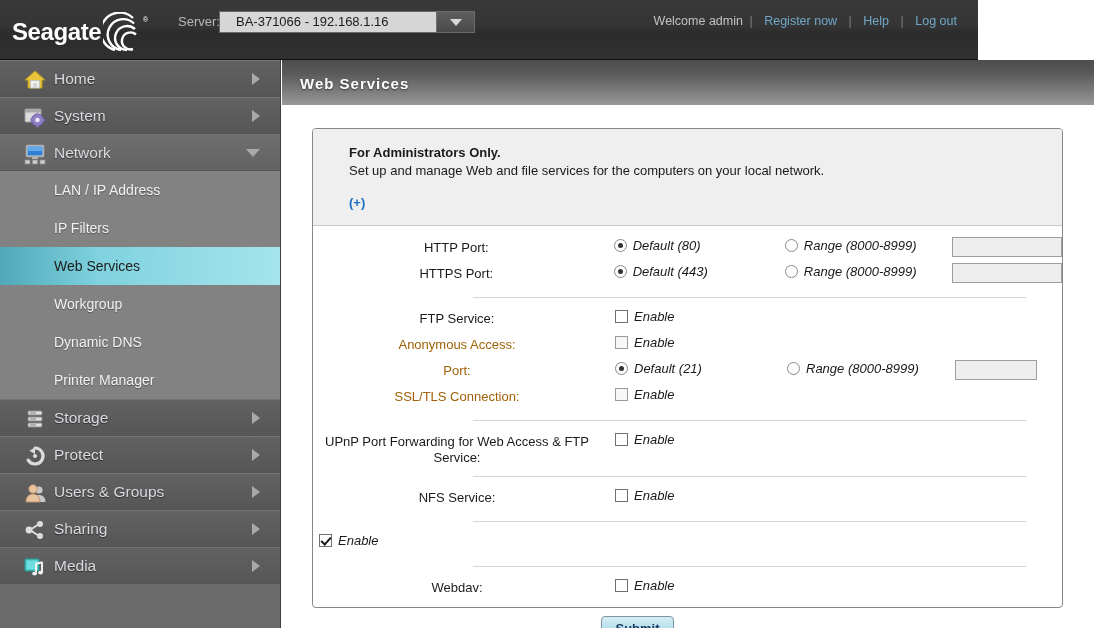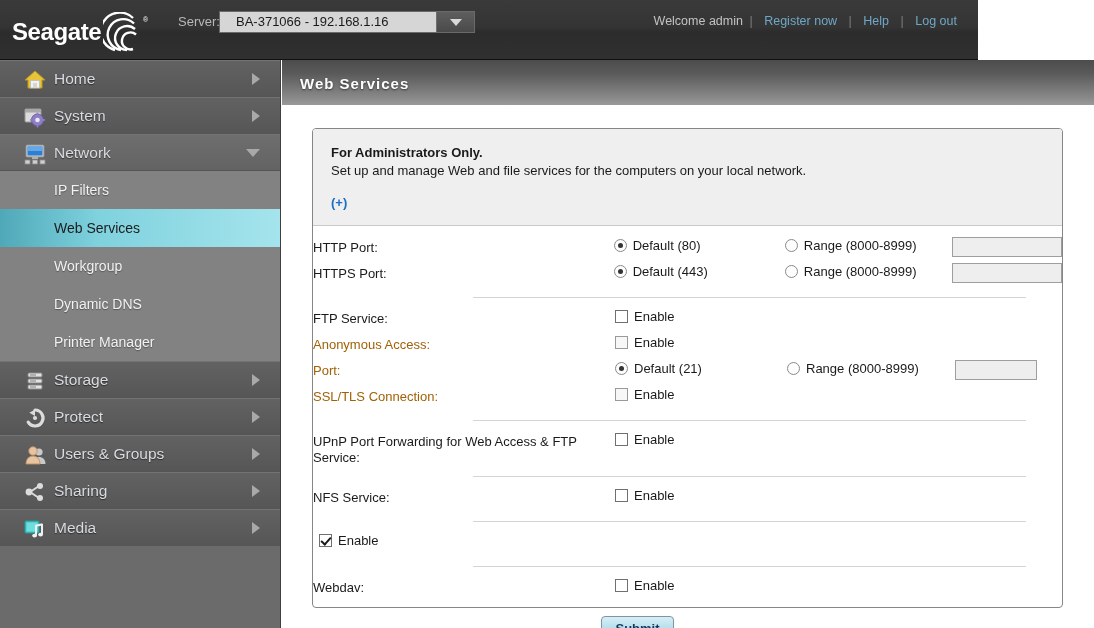--- a/index.html
+++ b/index.html
@@ -198,21 +198,21 @@
     left: 30px; top: 68px;
     width: 751px; height: 480px;
     background: #ffffff;
     border: 1px solid #868686;
     border-radius: 4px;
   }
   .info-box {
     background: #efefef;
     border-bottom: 1px solid #c9c9c9;
     border-radius: 3px 3px 0 0;
-    padding: 16px 18px 14px 18px;
+    padding: 16px 18px 14px 36px;
   }
   .info-title {
     font-size: 13px;
     font-weight: bold;
     color: #1a1a1a;
     margin-bottom: 3px;
   }
   .info-desc {
     font-size: 13px;
     color: #1a1a1a;
@@ -230,21 +230,21 @@
   .form-area { padding: 10px 0 0 0; }
 
   .frow {
     display: flex;
     align-items: flex-start;
     min-height: 26px;
     padding: 1px 0;
   }
   .flabel {
     width: 296px;
-    text-align: left;
+    text-align: center;
     padding-right: 8px;
     font-size: 13px;
     color: #1a1a1a;
     line-height: 16px;
     padding-top: 3px;
   }
   .flabel.dim { color: #a16207; }
   .fctl {
     width: 172px;
     display: flex;
@@ -254,21 +254,21 @@
     padding-top: 1px;
   }
   .fctl2 {
     width: 168px;
     display: flex;
     align-items: center;
     font-size: 13px;
     color: #1a1a1a;
     padding-top: 1px;
   }
-  .fctl span, .fctl2 span { margin-left: 6px; }
+  .fctl span, .fctl2 span { margin-left: 6px; font-style: italic; }
 
   .radio {
     width: 13px; height: 13px;
     border-radius: 50%;
     border: 1px solid #8a8a8a;
     background: #fdfdfd;
     position: relative;
     flex: none;
     cursor: pointer;
   }
@@ -416,20 +416,23 @@
           <rect x="9.5" y="17" width="5" height="4" fill="#cfcfcf" stroke="#8d8d8d" stroke-width="0.8"></rect>
           <rect x="17" y="17" width="5" height="4" fill="#cfcfcf" stroke="#8d8d8d" stroke-width="0.8"></rect>
         </svg>
       </span>
       <span class="nav-label">Network</span>
       <span class="nav-caret down"></span>
     </div>
 
     <div class="sub-list">
       <div class="sub-item">
+        <span>LAN / IP Address</span>
+      </div>
+      <div class="sub-item">
         <span>IP Filters</span>
       </div>
       <div class="sub-item active">
         <span>Web Services</span>
       </div>
       <div class="sub-item">
         <span>Workgroup</span>
       </div>
       <div class="sub-item">
         <span>Dynamic DNS</span>

